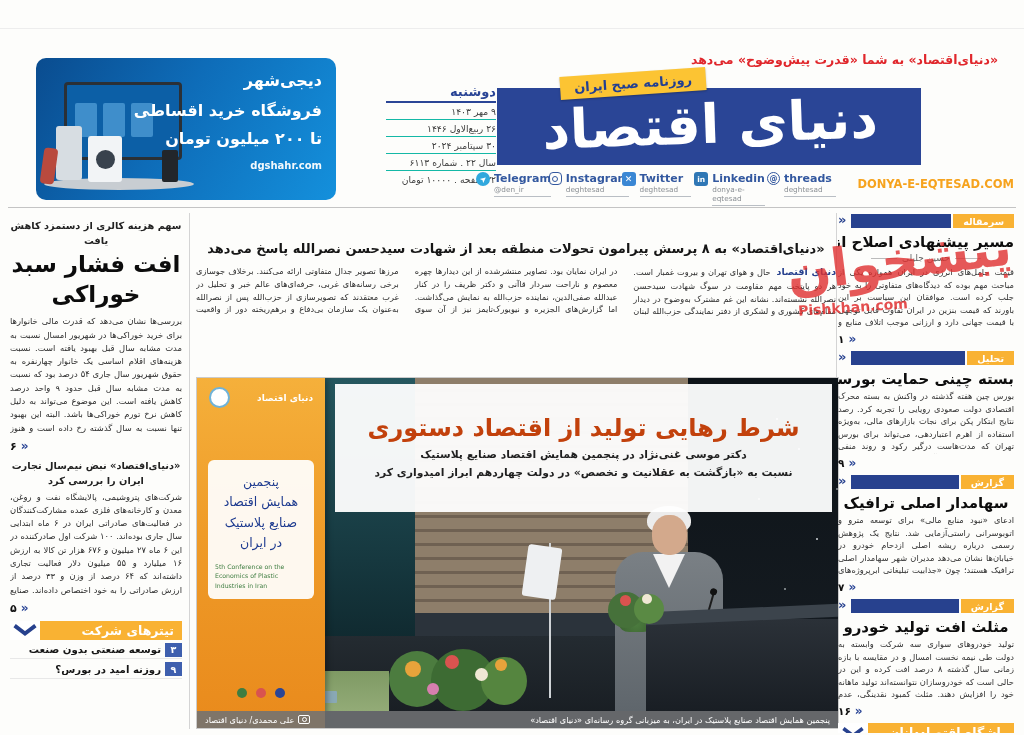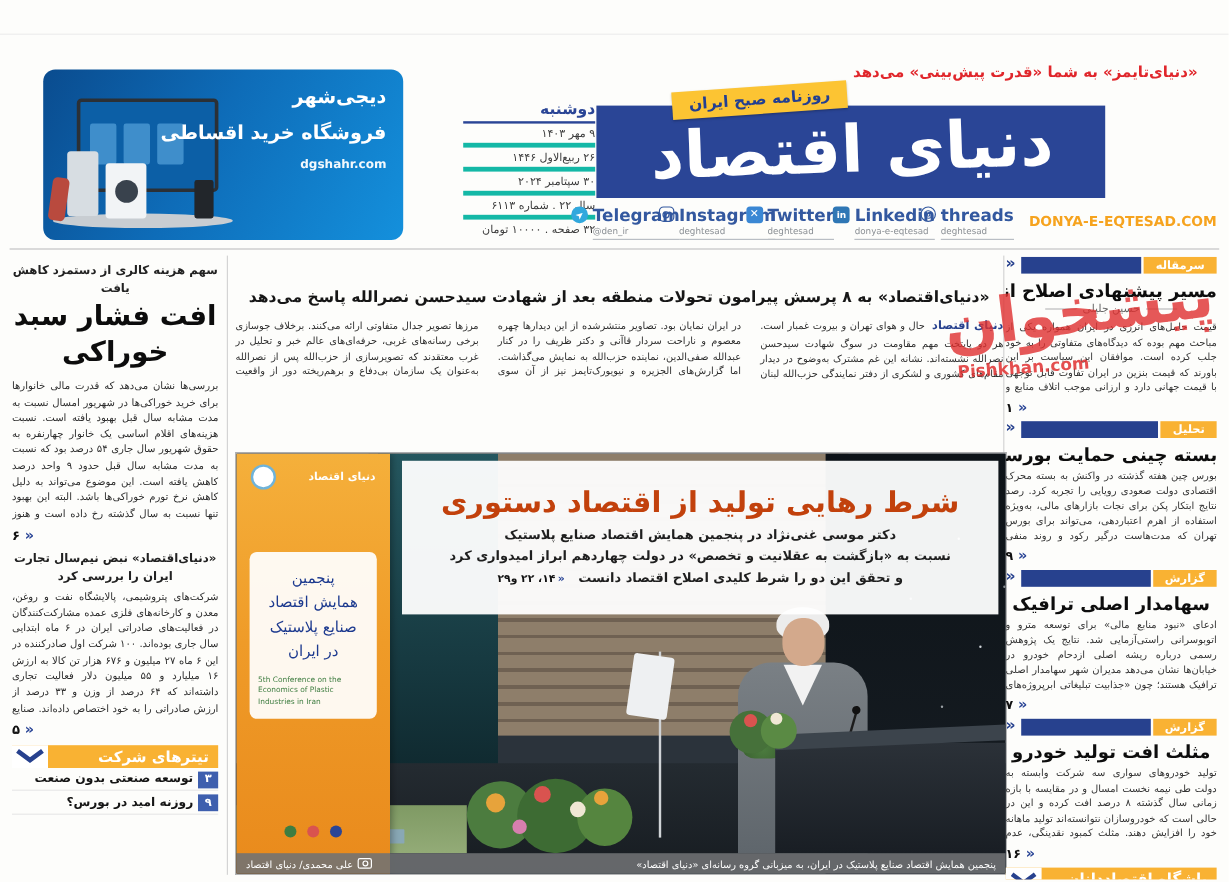--- a/index.html
+++ b/index.html
@@ -7,26 +7,26 @@
   .page{position:relative;width:1024px;height:735px;background:#fdfdfb;overflow:hidden;direction:rtl;color:#1a1a1a;}
   .topline{position:absolute;top:28px;left:0;right:0;border-top:1px solid #ededed;}
   
   .tagline{position:absolute;right:26px;top:52px;font-size:12.5px;font-weight:bold;color:#e0262b;}
   .band{position:absolute;left:497px;top:88px;width:424px;height:77px;background:#2a4596;}
   .masthead{position:absolute;left:480px;top:86px;width:460px;text-align:center;color:#ffffff;font-weight:bold;font-size:54px;line-height:77px;transform:rotate(-2deg);letter-spacing:-1px;}
   .mtag{position:absolute;left:560px;top:72px;background:#fcc433;color:#223f92;font-weight:bold;font-size:13px;padding:4px 14px;transform:rotate(-4deg);box-shadow:0 1px 2px rgba(0,0,0,.25);z-index:3;}
   .siteurl{position:absolute;right:10px;top:177px;color:#f6a31e;font-weight:bold;font-size:11.5px;direction:ltr;}
   .datecol{position:absolute;left:386px;top:84px;width:110px;font-size:9.2px;color:#3c3c3c;text-align:right;}
   .dweek{color:#2a4596;font-weight:bold;font-size:13px;border-bottom:2px solid #2a4596;padding-bottom:2px;}
-  .drow{border-bottom:4px solid #14b8a6;padding:2.5px 0;}
+  .drow{border-bottom:1px solid #14b8a6;padding:2.5px 0;}
   .drow:last-child{border-bottom:none;}
   .socials{position:absolute;left:476px;top:172px;width:360px;display:flex;direction:ltr;justify-content:space-between;}
   .soc{display:flex;gap:4px;align-items:flex-start;width:69px;direction:ltr;}
   .soc-txt{border-bottom:1px solid #b9bec4;flex:1;padding-bottom:2px;text-align:left;}
-  .soc-name{font-size:14px;font-weight:bold;color:#33589f;}
+  .soc-name{font-size:11px;font-weight:bold;color:#33589f;}
   .soc-handle{font-size:7.3px;color:#8a8f94;}
   .si{width:14px;height:14px;flex:none;display:flex;align-items:center;justify-content:center;color:#fff;font-weight:bold;}
   .si-tg{border-radius:50%;background:#31a8dd;font-size:8px;}
   .si-tg i{display:block;transform:rotate(-40deg);font-style:normal;}
   .si-ig{border-radius:4px;border:1.6px solid #33589f;width:11px;height:11px;position:relative;}
   .si-ig::after{content:"";position:absolute;left:2.5px;top:2.5px;width:4px;height:4px;border:1.4px solid #33589f;border-radius:50%;}
   .si-tw{border-radius:3px;background:#3a87d4;font-size:9px;}
   .si-li{border-radius:3px;background:#2f77b5;font-size:7.5px;}
   .si-th{border-radius:50%;border:1.6px solid #33589f;width:11px;height:11px;color:#33589f;font-size:8px;}
   
@@ -137,21 +137,21 @@
   
   .wm{position:absolute;right:12px;top:230px;z-index:40;transform:rotate(-7deg);color:#e03030;font-size:52px;font-weight:bold;opacity:.8;pointer-events:none;}
   .wm-url{position:absolute;right:116px;top:299px;z-index:40;color:#e03030;font-size:14px;font-weight:bold;direction:ltr;opacity:.85;transform:rotate(-4deg);}
 </style>
 </head>
 <body>
 
 <div class="page">
   <div class="topline"></div>
 
-  <div class="tagline">«دنیای‌تایمز» به شما «قدرت پیش‌بینی» می‌دهد</div>
+  <div class="tagline">«دنیای‌اقتصاد» به شما «قدرت پیش‌وضوح» می‌دهد</div>
   <div class="band"></div>
   <div class="masthead">دنیای اقتصاد</div>
   <div class="mtag">روزنامه صبح ایران</div>
   <div class="siteurl">DONYA-E-EQTESAD.COM</div>
 
   <div class="datecol">
     <div class="dweek">دوشنبه</div>
     <div class="drow">۹ مهر ۱۴۰۳</div>
     <div class="drow">۲۶ ربیع‌الاول ۱۴۴۶</div>
     <div class="drow">۳۰ سپتامبر ۲۰۲۴</div>
@@ -196,20 +196,21 @@
         <div class="soc-name">threads</div>
         <div class="soc-handle">deghtesad</div>
       </span>
     </div>
   </div>
 
   <div class="ad">
     <div class="ad-text">
       <div class="ad-brand">دیجی‌شهر</div>
       <div class="ad-line">فروشگاه خرید اقساطی</div>
+      <div class="ad-line">تا ۲۰۰ میلیون تومان</div>
       <div class="ad-site">dgshahr.com</div>
     </div>
     <div class="ad-photo">
       <span class="ap-base"></span>
       <span class="ap-lap">
         <span class="ap-card" style="left:8px;"></span>
         <span class="ap-card" style="left:36px;"></span>
         <span class="ap-card" style="left:64px;"></span>
       </span>
       <span class="ap-fridge"></span>
@@ -295,24 +296,20 @@
         <span class="bn-dot" style="background:#2a4596;"></span>
         <span class="bn-dot" style="background:#d9534f;"></span>
         <span class="bn-dot" style="background:#3e7d41;"></span>
       </div>
     </div>
 
     <div class="ph-overlay">
       <div class="ov-head">شرط رهایی تولید از اقتصاد دستوری</div>
       <div class="ov-line">دکتر موسی غنی‌نژاد در پنجمین همایش اقتصاد صنایع پلاستیک</div>
       <div class="ov-line">نسبت به «بازگشت به عقلانیت و تخصص» در دولت چهاردهم ابراز امیدواری کرد</div>
-      <div class="ov-line">
-        <span>و تحقق این دو را شرط کلیدی اصلاح اقتصاد دانست</span>
-        &nbsp;&nbsp;<span class="lead-ref">۱۴، ۲۲ و۲۹</span>
-      </div>
     </div>
 
     <div class="flag-pole"></div>
     <div class="flag"></div>
 
     <div class="man">
       <span class="man-body"></span>
       <span class="man-shirt"></span>
       <span class="man-hair"></span>
       <span class="man-face"></span>

